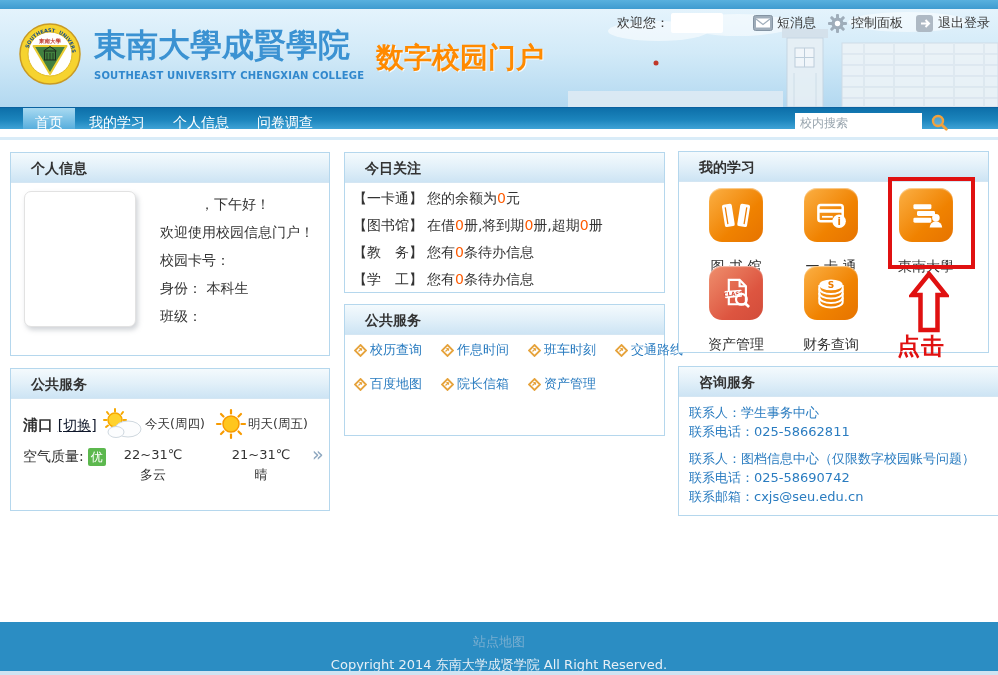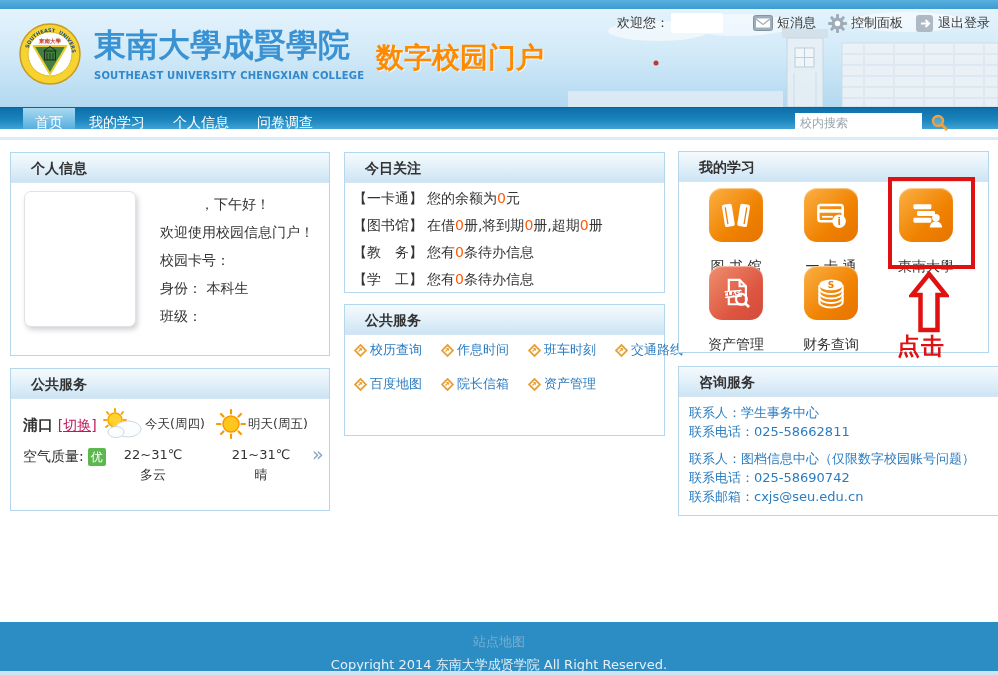--- a/index.html
+++ b/index.html
@@ -48,21 +48,21 @@
   #p-personal { left:10px; top:152px; width:320px; height:204px; }
   .pi-body { display:flex; }
   .photo { width:112px; height:136px; background:#fff; border:1px solid #e2e2e2; border-radius:7px;
     margin:8px 0 0 13px; box-shadow:2px 3px 5px rgba(120,130,140,.35); }
   .pi-text { margin:7px 0 0 24px; line-height:28px; font-size:14px; color:#333; white-space:nowrap; }
   .pi-text .greet { padding-left:40px; }
 
   #p-weather { left:10px; top:368px; width:320px; height:143px; }
   .w-city { position:absolute; left:12px; top:17px; font-size:15px; color:#333; white-space:nowrap; }
   .w-city b { font-weight:bold; }
-  .w-switch { color:#be185d; text-decoration:underline; cursor:pointer; font-size:14px; }
+  .w-switch { color:#0f172a; text-decoration:underline; cursor:pointer; font-size:14px; }
   .w-air { position:absolute; left:12px; top:49px; font-size:14px; color:#333; display:flex; align-items:center; white-space:nowrap; }
   .w-air .aq { display:inline-block; margin-left:4px; width:18px; height:18px; line-height:18px; text-align:center;
     background:#5cb84e; color:#fff; font-size:12px; border-radius:2px; }
   .w-day { position:absolute; top:8px; width:108px; text-align:center; }
   .w-day.d1 { left:88px; }
   .w-day.d2 { left:196px; }
   .w-top { display:flex; align-items:center; justify-content:center; height:34px; white-space:nowrap; }
   .w-label { font-size:12.5px; color:#333; }
   .w-temp { margin-top:6px; font-size:13px; color:#333; }
   .w-desc { margin-top:4px; font-size:13px; color:#333; }

